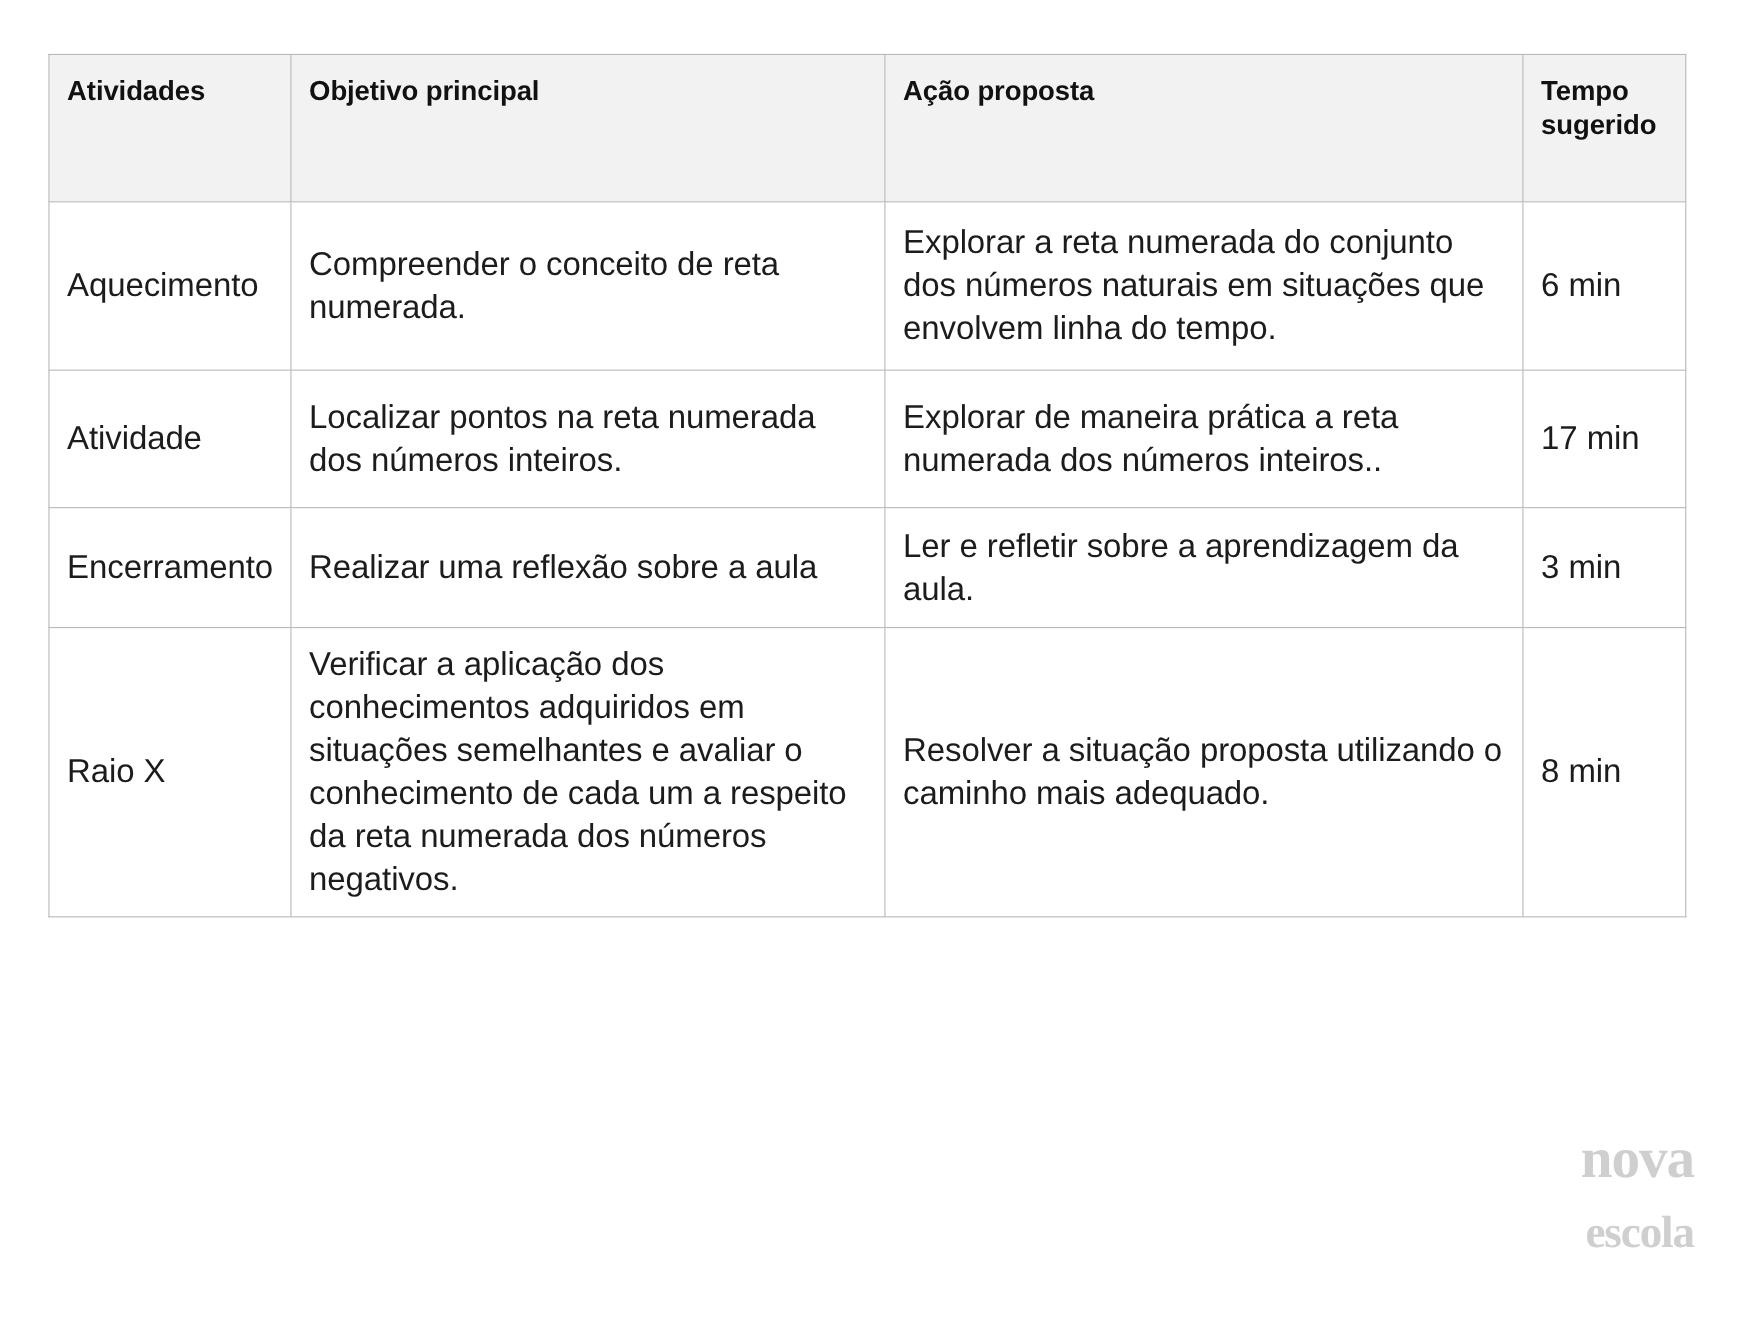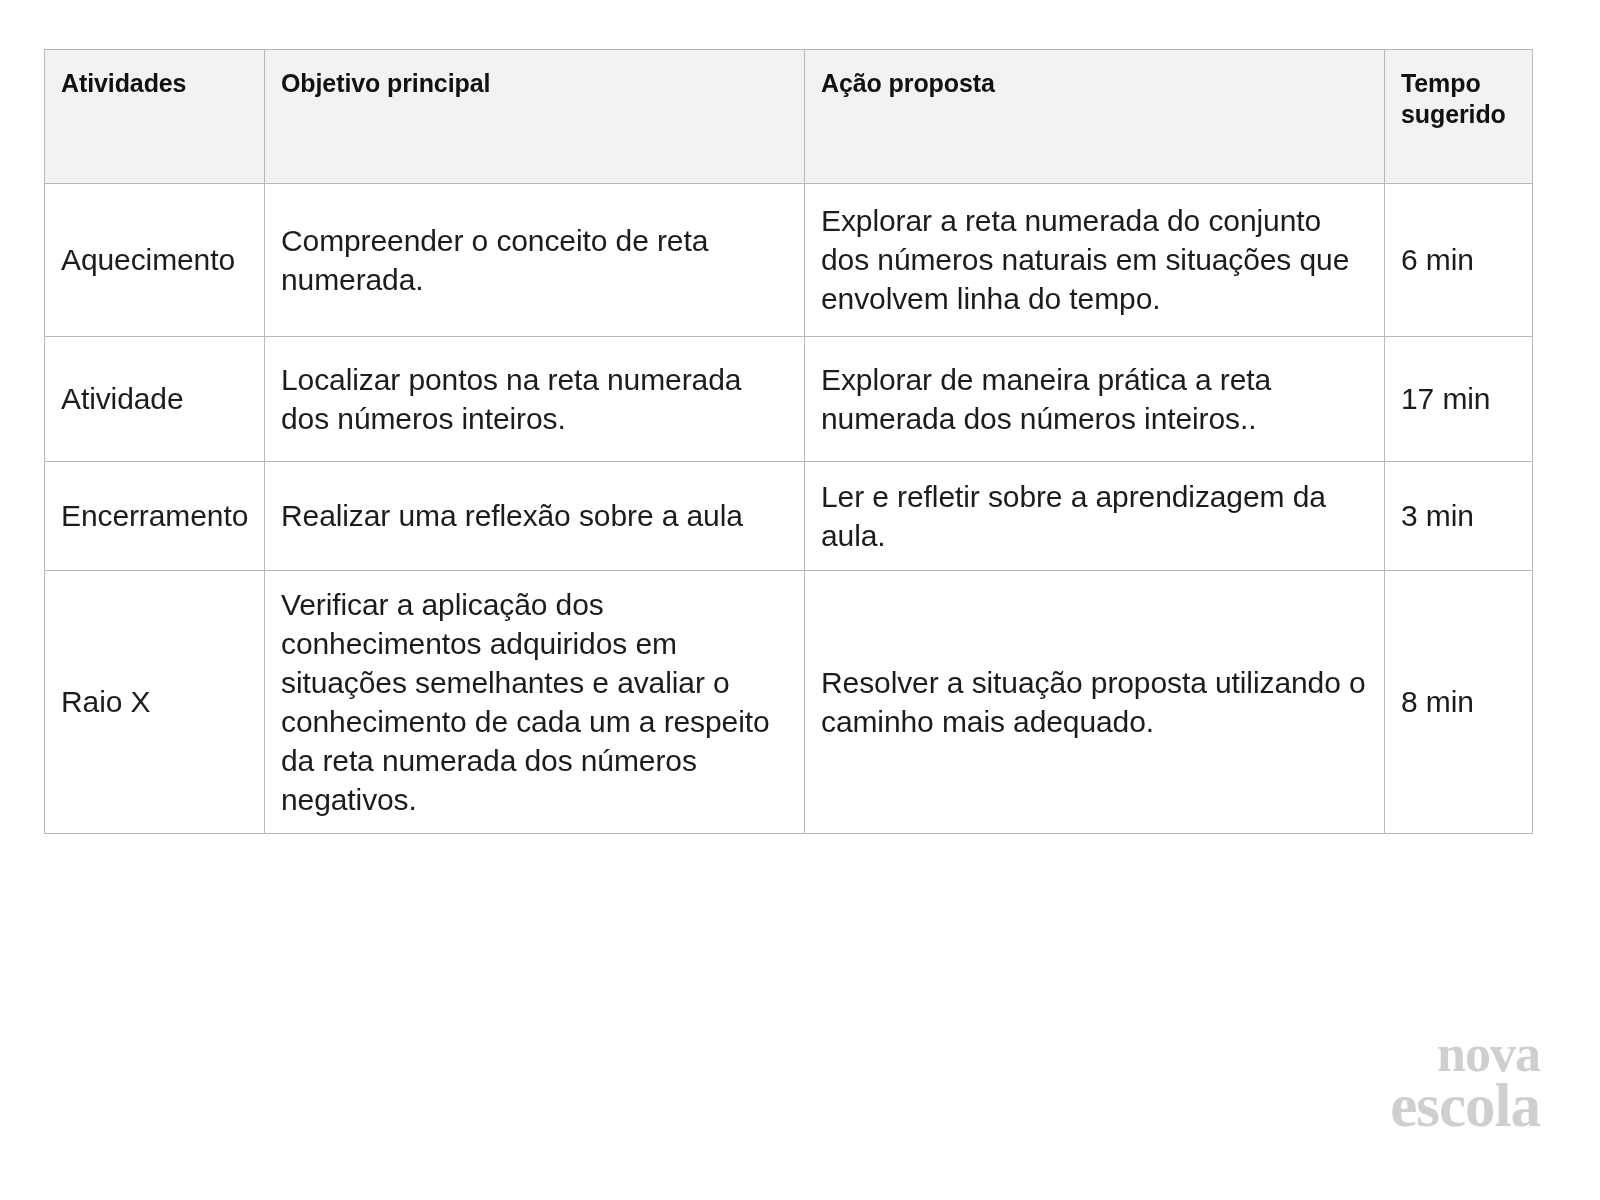--- a/index.html
+++ b/index.html
@@ -94,22 +94,23 @@
     line-height: 0.92;
     user-select: none;
   }
   .logo .logo-line1 {
     display: block;
     font-size: 52px;
     letter-spacing: -1px;
   }
   .logo .logo-line2 {
     display: block;
-    font-size: 61px;
+    font-size: 41px;
     letter-spacing: -1px;
+    margin-top: 24px;
   }
 </style>
 </head>
 <body>
 
 <div class="page">
 
   <div class="table-wrap">
     <table class="plan-table">
       <colgroup>

